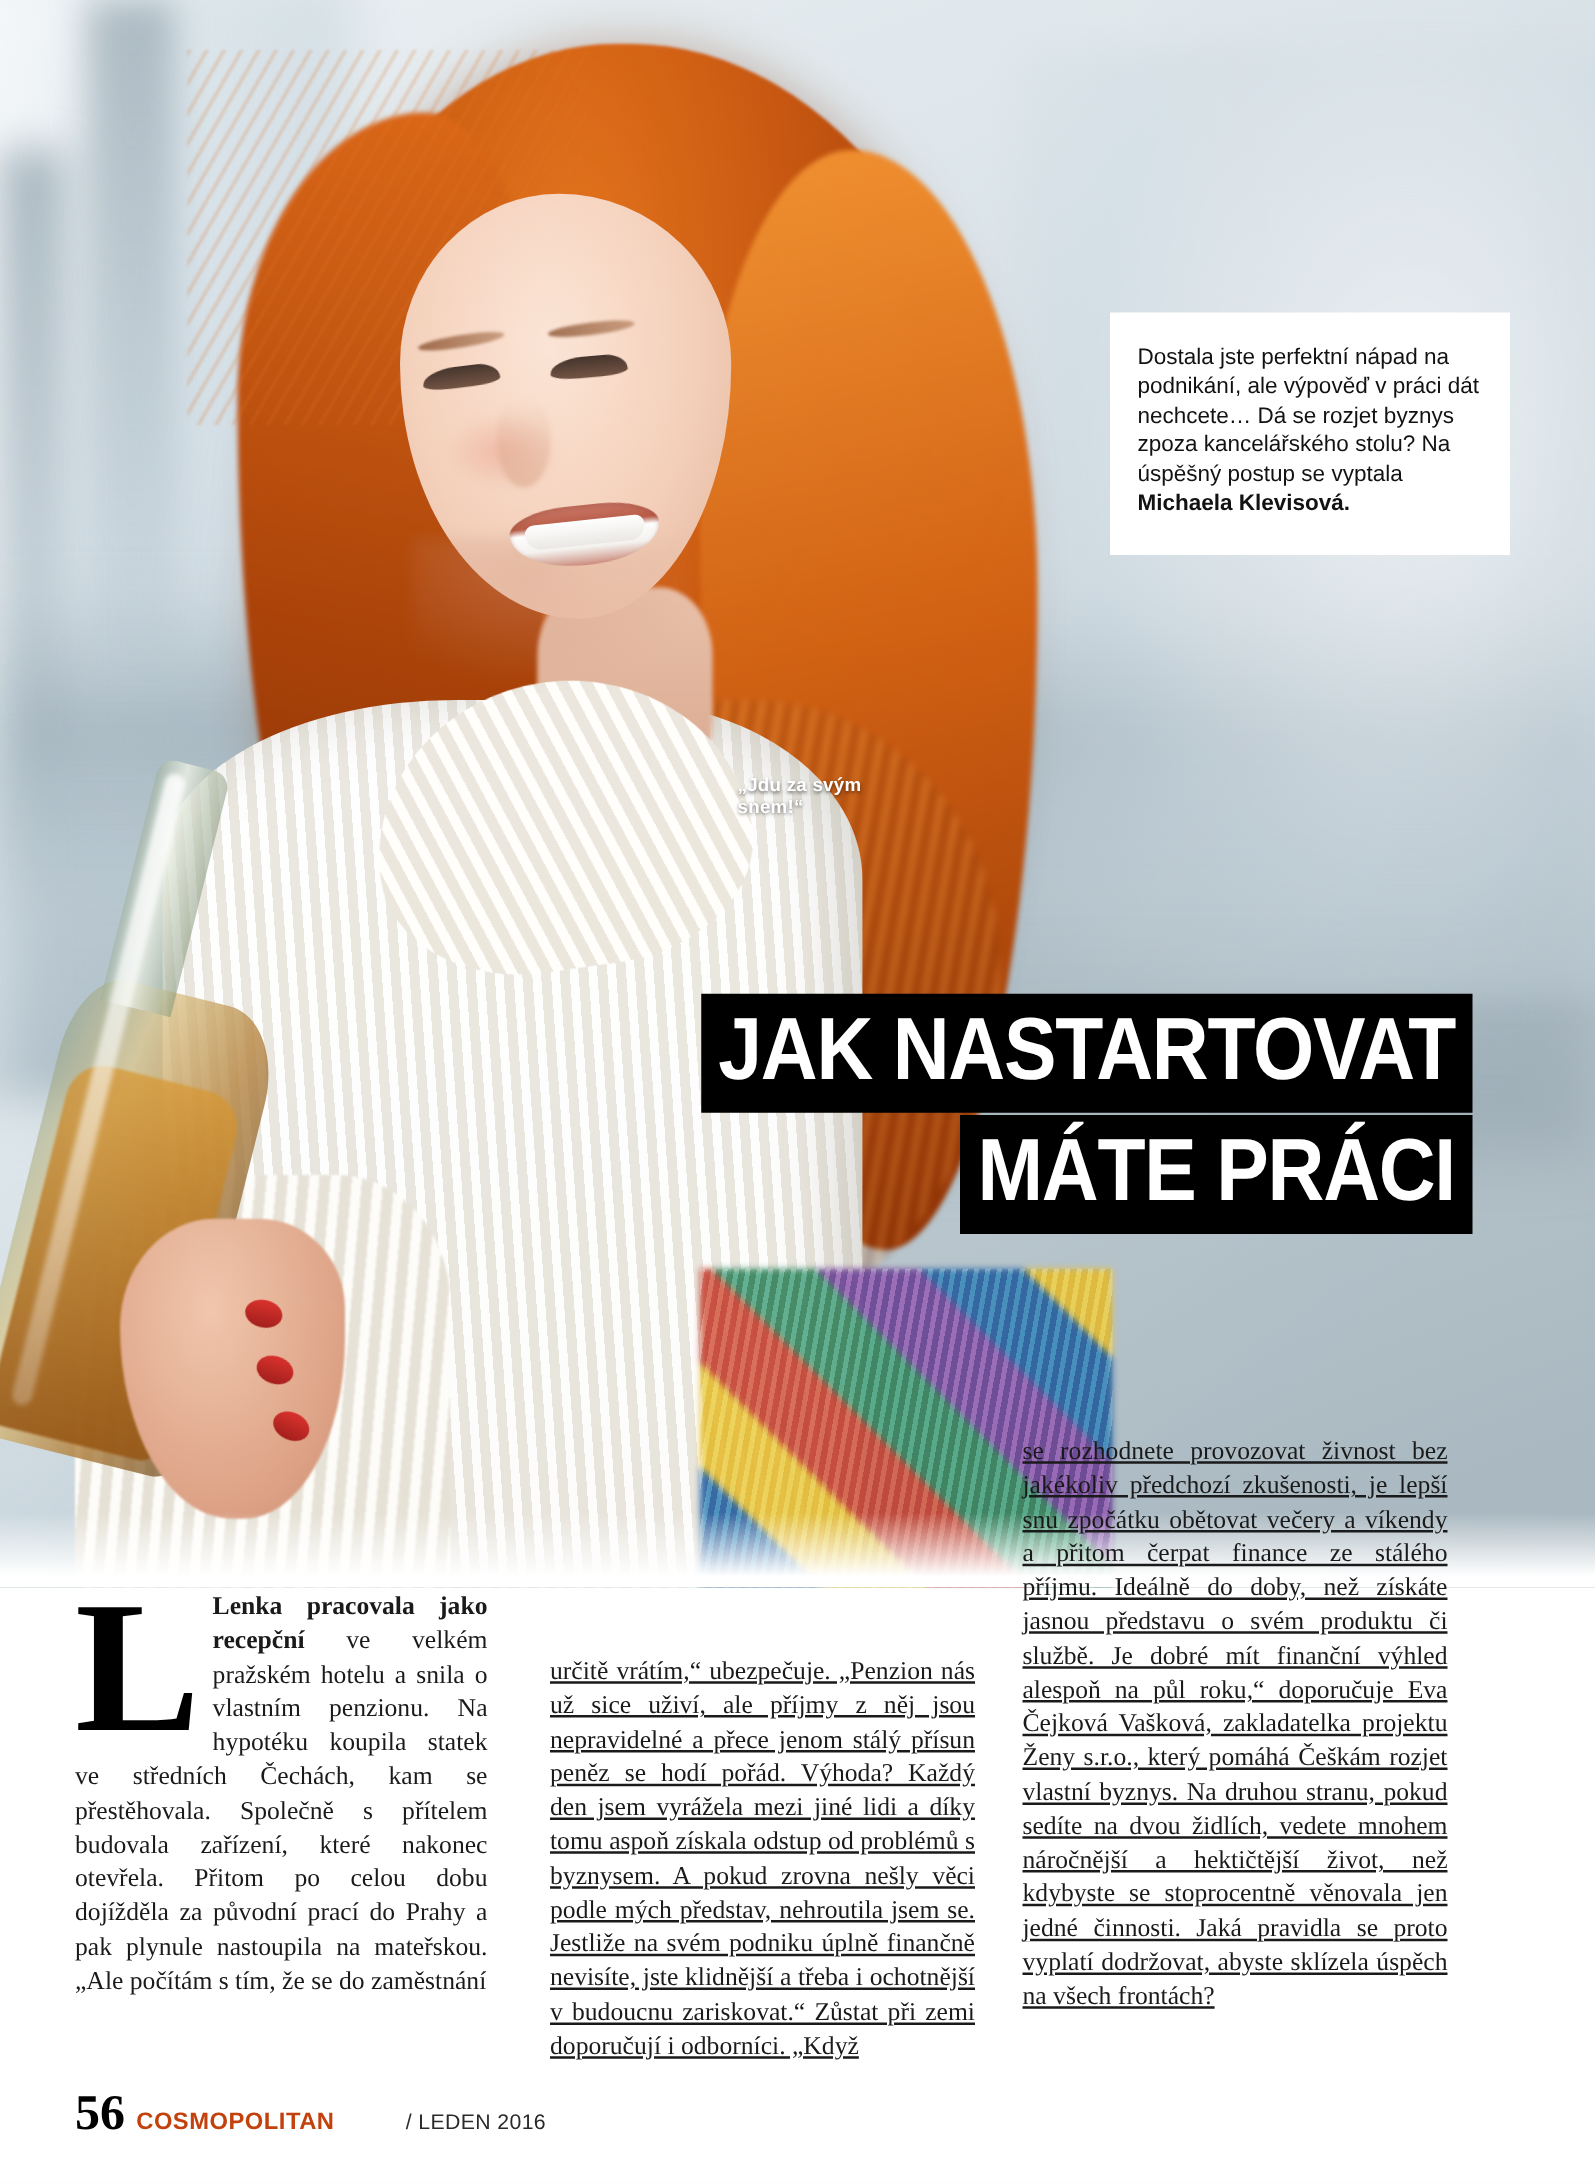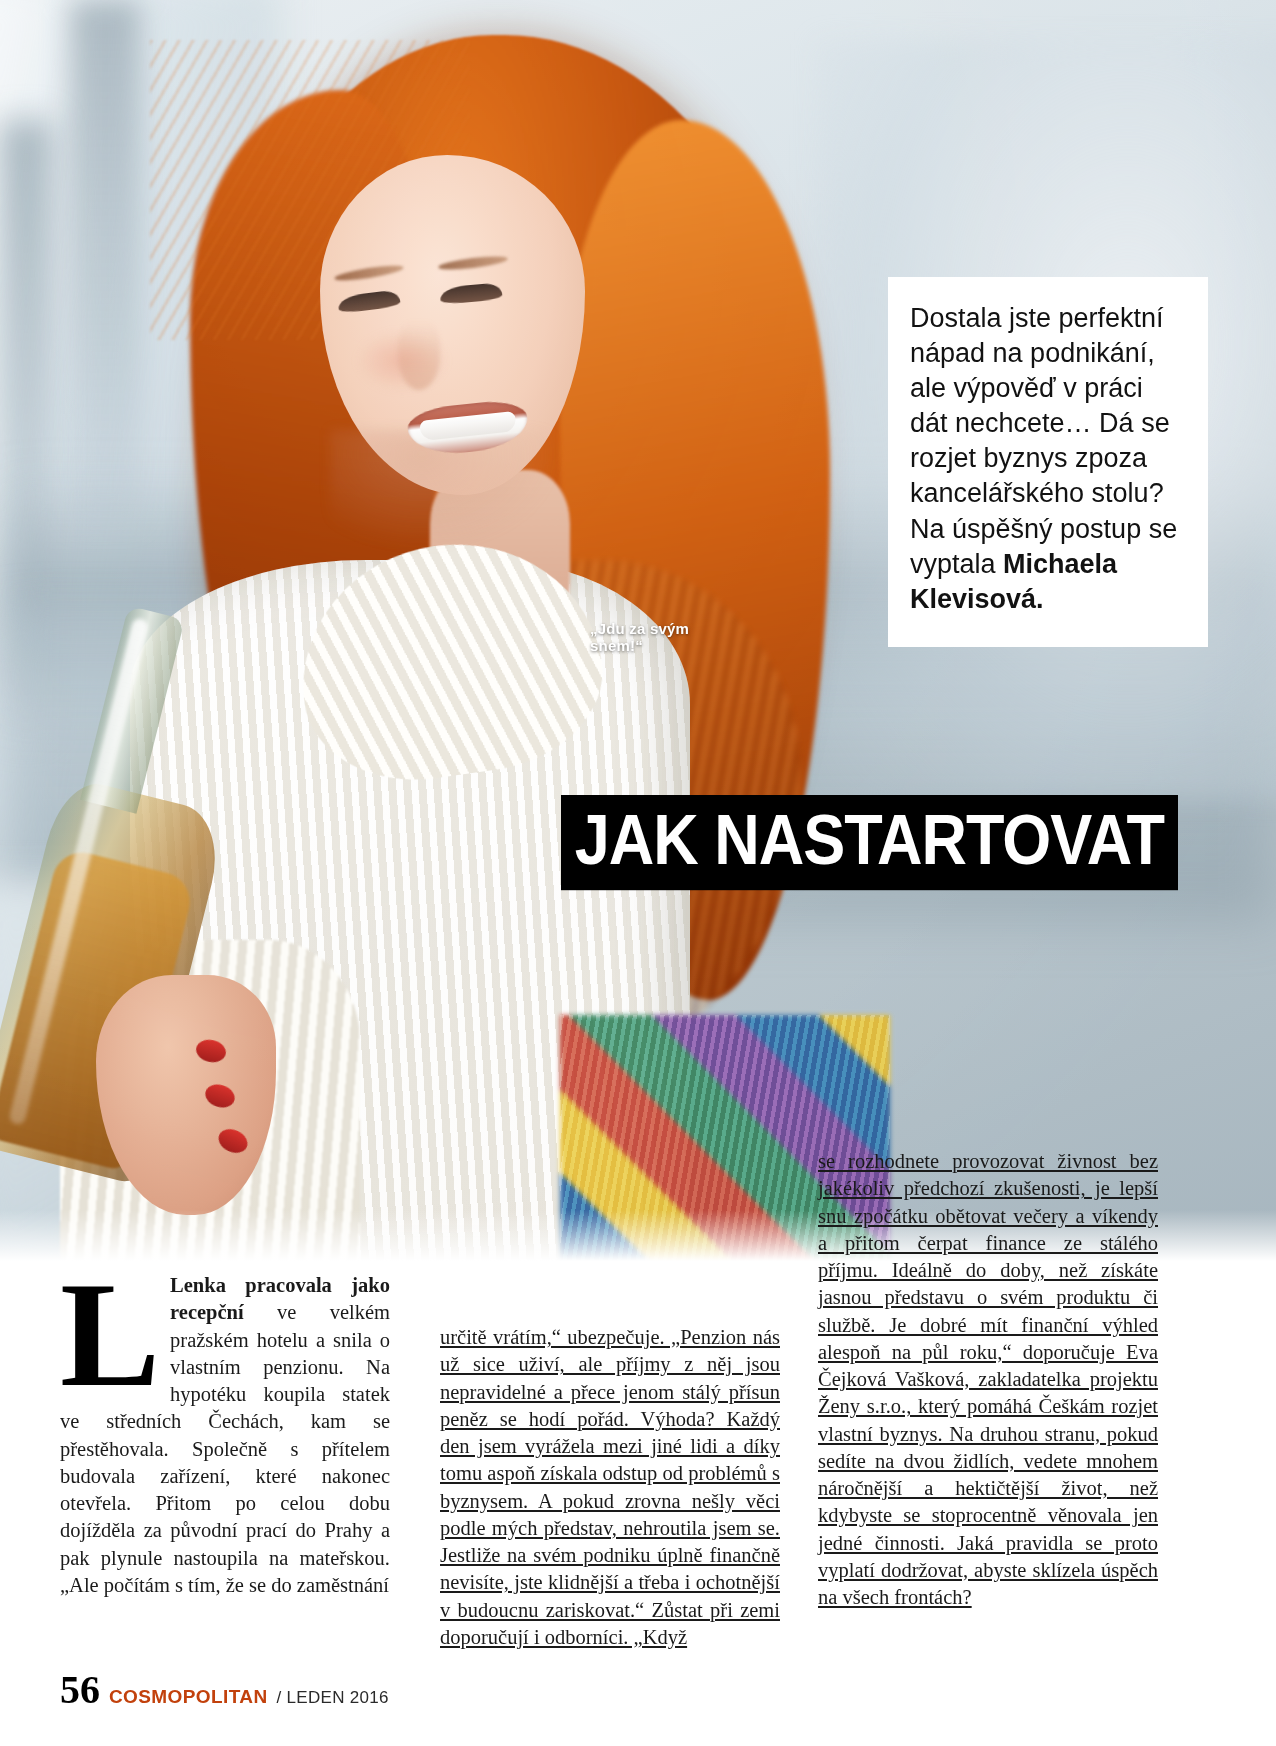--- a/index.html
+++ b/index.html
@@ -333,24 +333,23 @@
 
   
   .standfirst {
     position: absolute;
     left: 888px; top: 250px;
     width: 320px;
     background: #ffffff;
     padding: 24px 22px 30px 22px;
     box-sizing: border-box;
     font-family: "Liberation Sans", sans-serif;
-    font-size: 27px;
+    font-size: 18px;
     line-height: 1.30;
     color: #121212;
-    margin-top: 27px;
   }
   .standfirst b { font-weight: bold; }
 
   
   .headline {
     position: absolute;
     left: 438px; top: 795px;
     width: 740px;
     text-align: right;
     font-family: "Liberation Sans", sans-serif;
@@ -417,20 +416,21 @@
   .brand {
     font-size: 19px;
     font-weight: bold;
     letter-spacing: .4px;
     color: #c2410c;
   }
   .issue {
     font-size: 17px;
     color: #2a2a2a;
     letter-spacing: .3px;
+    margin-left: 48px;
   }
 </style>
 </head>
 <body>
 
 <div class="page">
 
   <div class="photo">
     <div class="bg-sky"></div>
     <div class="bg-blur-left"></div>
@@ -485,20 +485,21 @@
   </div>
 
   <div class="photo-caption">„Jdu za svým snem!“</div>
 
   <div class="standfirst">
     <span>Dostala jste perfektní nápad na podnikání, ale výpověď v práci dát nechcete… Dá se rozjet byznys zpoza kancelářského stolu? Na úspěšný postup se vyptala </span><b>Michaela Klevisová.</b>
   </div>
 
   <div class="headline">
     <span class="hl-row"><span class="hl">JAK NASTARTOVAT</span></span>
+    <span class="hl-row"><span class="hl">MÁTE PRÁCI</span></span>
   </div>
 
   <div class="col col-1">
     <span class="dropcap">L</span>
     <span class="lead-bold">Lenka pracovala jako recepční</span><span> ve velkém pražském hotelu a snila o vlastním penzionu. Na hypotéku koupila statek ve středních Čechách, kam se přestěhovala. Společně s přítelem budovala zařízení, které nakonec otevřela. Přitom po celou dobu dojížděla za původní prací do Prahy a pak plynule nastoupila na mateřskou. „Ale počítám s tím, že se do zaměstnání</span>
   </div>
 
   <div class="col col-2">
     <p>určitě vrátím,“ ubezpečuje. „Penzion nás už sice uživí, ale příjmy z něj jsou nepravidelné a přece jenom stálý přísun peněz se hodí pořád. Výhoda? Každý den jsem vyrážela mezi jiné lidi a díky tomu aspoň získala odstup od problémů s byznysem. A pokud zrovna nešly věci podle mých představ, nehroutila jsem se. Jestliže na svém podniku úplně finančně nevisíte, jste klidnější a třeba i ochotnější v budoucnu zariskovat.“ Zůstat při zemi doporučují i odborníci. „Když</p>
   </div>

